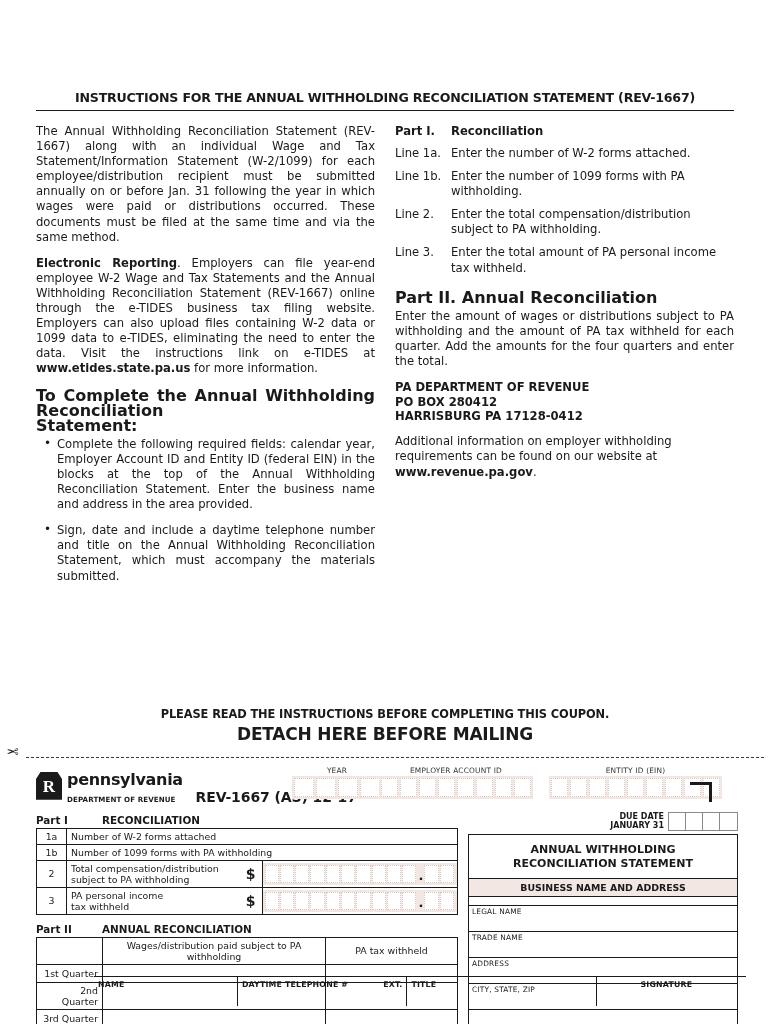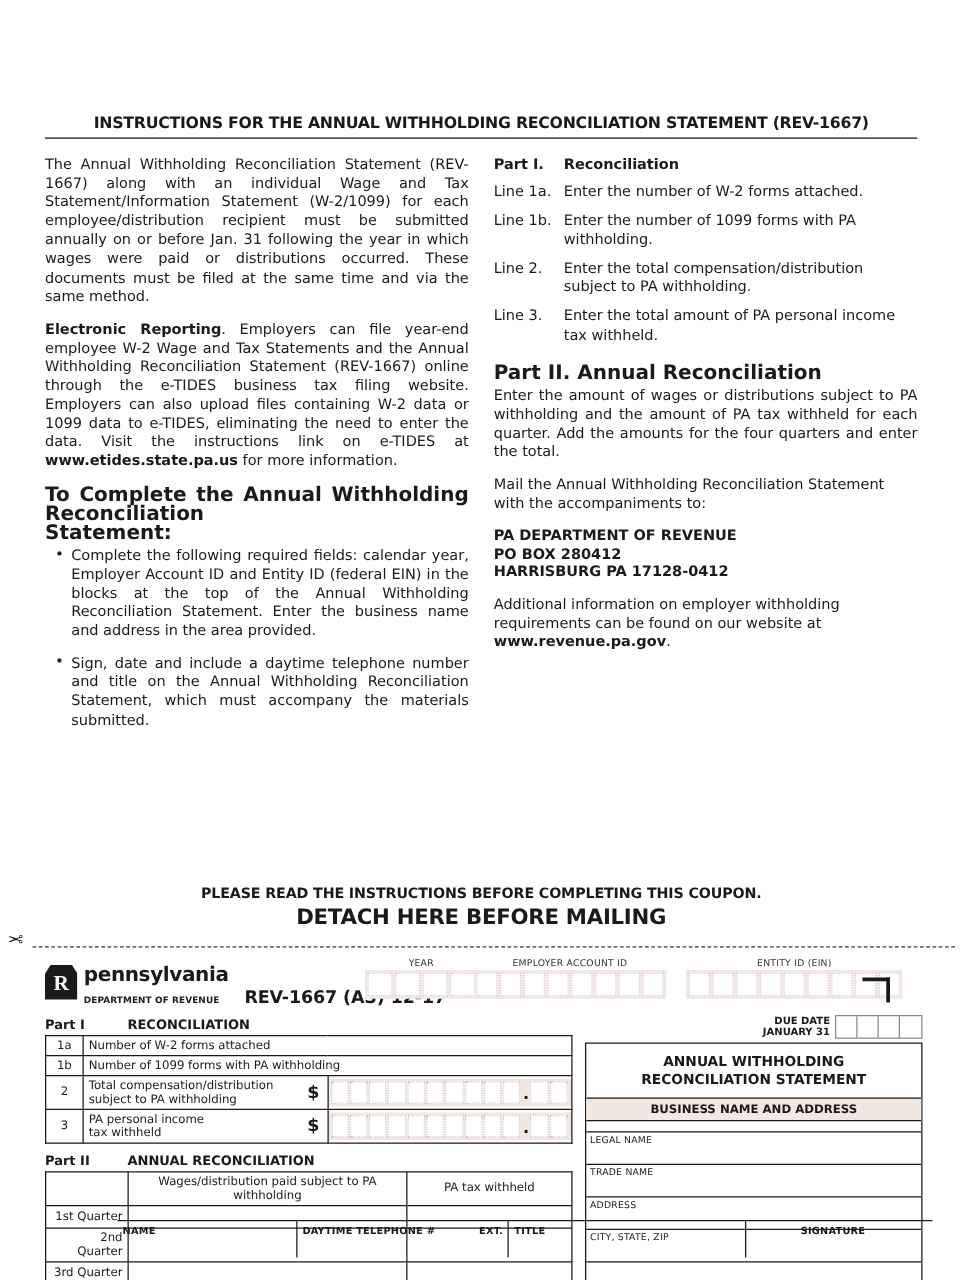--- a/index.html
+++ b/index.html
@@ -176,21 +176,20 @@
         <div class="txt">Enter the total compensation/distribution subject to PA withholding.</div>
       </div>
       <div class="lineitem">
         <div class="lbl">Line 3.</div>
         <div class="txt">Enter the total amount of PA personal income tax withheld.</div>
       </div>
 
       <h3 class="sub" style="margin-top:14px;">Part II. Annual Reconciliation</h3>
       <p class="body just">Enter the amount of wages or distributions subject to PA withholding and the amount of PA tax withheld for each quarter. Add the amounts for the four quarters and enter the total.</p>
 
-      <p class="body">Mail the Annual Withholding Reconciliation Statement with the accompaniments to:</p>
 
       <div class="addr-block">
         <div>PA DEPARTMENT OF REVENUE</div>
         <div>PO BOX 280412</div>
         <div>HARRISBURG PA  17128-0412</div>
       </div>
 
       <p class="body"><span>Additional information on employer withholding requirements can be found on our website at </span><b>www.revenue.pa.gov</b><span>.</span></p>
     </div>
   </div>

